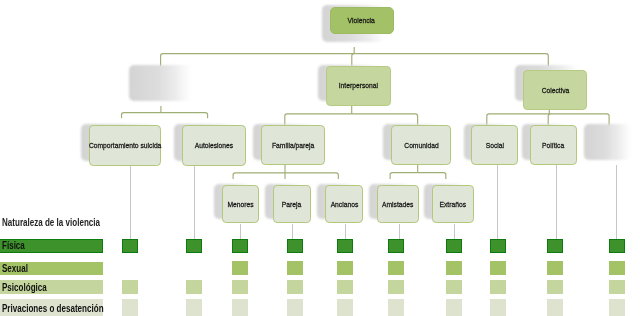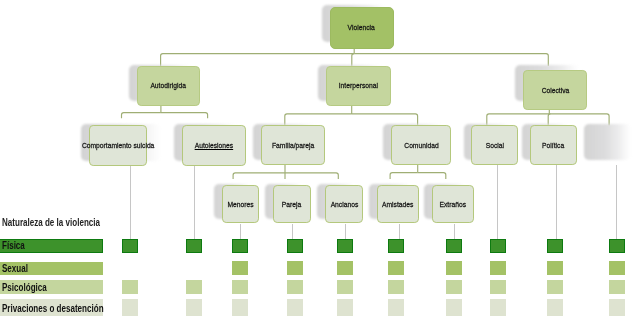--- a/index.html
+++ b/index.html
@@ -70,36 +70,33 @@
     <path d="M 549.3 113.8 L 606.9 113.8 Q 609.1 113.8 609.1 116.0 L 609.1 125.5"></path>
     <path d="M 285.0 164.8 L 285.0 172.8"></path>
     <path d="M 285.0 172.8 L 235.3 172.8 Q 233.1 172.8 233.1 175.0 L 233.1 179.0"></path>
     <path d="M 285.0 172.8 L 285.0 179.0"></path>
     <path d="M 285.0 172.8 L 336.1 172.8 Q 338.3 172.8 338.3 175.0 L 338.3 179.0"></path>
     <path d="M 417.7 164.8 L 417.7 172.6"></path>
     <path d="M 417.7 172.6 L 392.3 172.6 Q 390.1 172.6 390.1 174.8 L 390.1 179.0"></path>
     <path d="M 417.7 172.6 L 443.6 172.6 Q 445.8 172.6 445.8 174.8 L 445.8 179.0"></path>
   </svg>
 
-  <div class="box root" style="left:329.5px;top:6.6px;width:64.0px;height:42px;">
+  <div class="box root" style="left:329.5px;top:6.6px;width:64.0px;height:27px;">
       <span>Violencia</span>
-    </div>
-  <div class="box l2" style="left:136.7px;top:65.9px;width:63.0px;height:40.2px;">
-      <span>Autodirigida</span>
     </div>
   <div class="box l2" style="left:326.0px;top:65.8px;width:64.7px;height:40.2px;">
       <span>Interpersonal</span>
     </div>
   <div class="box l2" style="left:523.0px;top:70px;width:64.0px;height:40.1px;">
       <span>Colectiva</span>
     </div>
-  <div class="box leaf" style="left:88.9px;top:124.8px;width:58px;height:41.1px;">
+  <div class="box leaf" style="left:88.9px;top:124.8px;width:72px;height:41.1px;">
       <span>Comportamiento suicida</span>
     </div>
-  <div class="box leaf" style="left:182.1px;top:124.9px;width:63.8px;height:40.9px;text-decoration:underline;">
+  <div class="box leaf" style="left:182.1px;top:124.9px;width:63.8px;height:40.9px;">
       <span>Autolesiones</span>
     </div>
   <div class="box leaf" style="left:260.8px;top:125.3px;width:64.2px;height:39.5px;">
       <span>Familia/pareja</span>
     </div>
   <div class="box leaf" style="left:390.9px;top:125.3px;width:60.2px;height:39.5px;">
       <span>Comunidad</span>
     </div>
   <div class="box leaf" style="left:471.3px;top:125.3px;width:47.2px;height:39.5px;">
       <span>Social</span>

